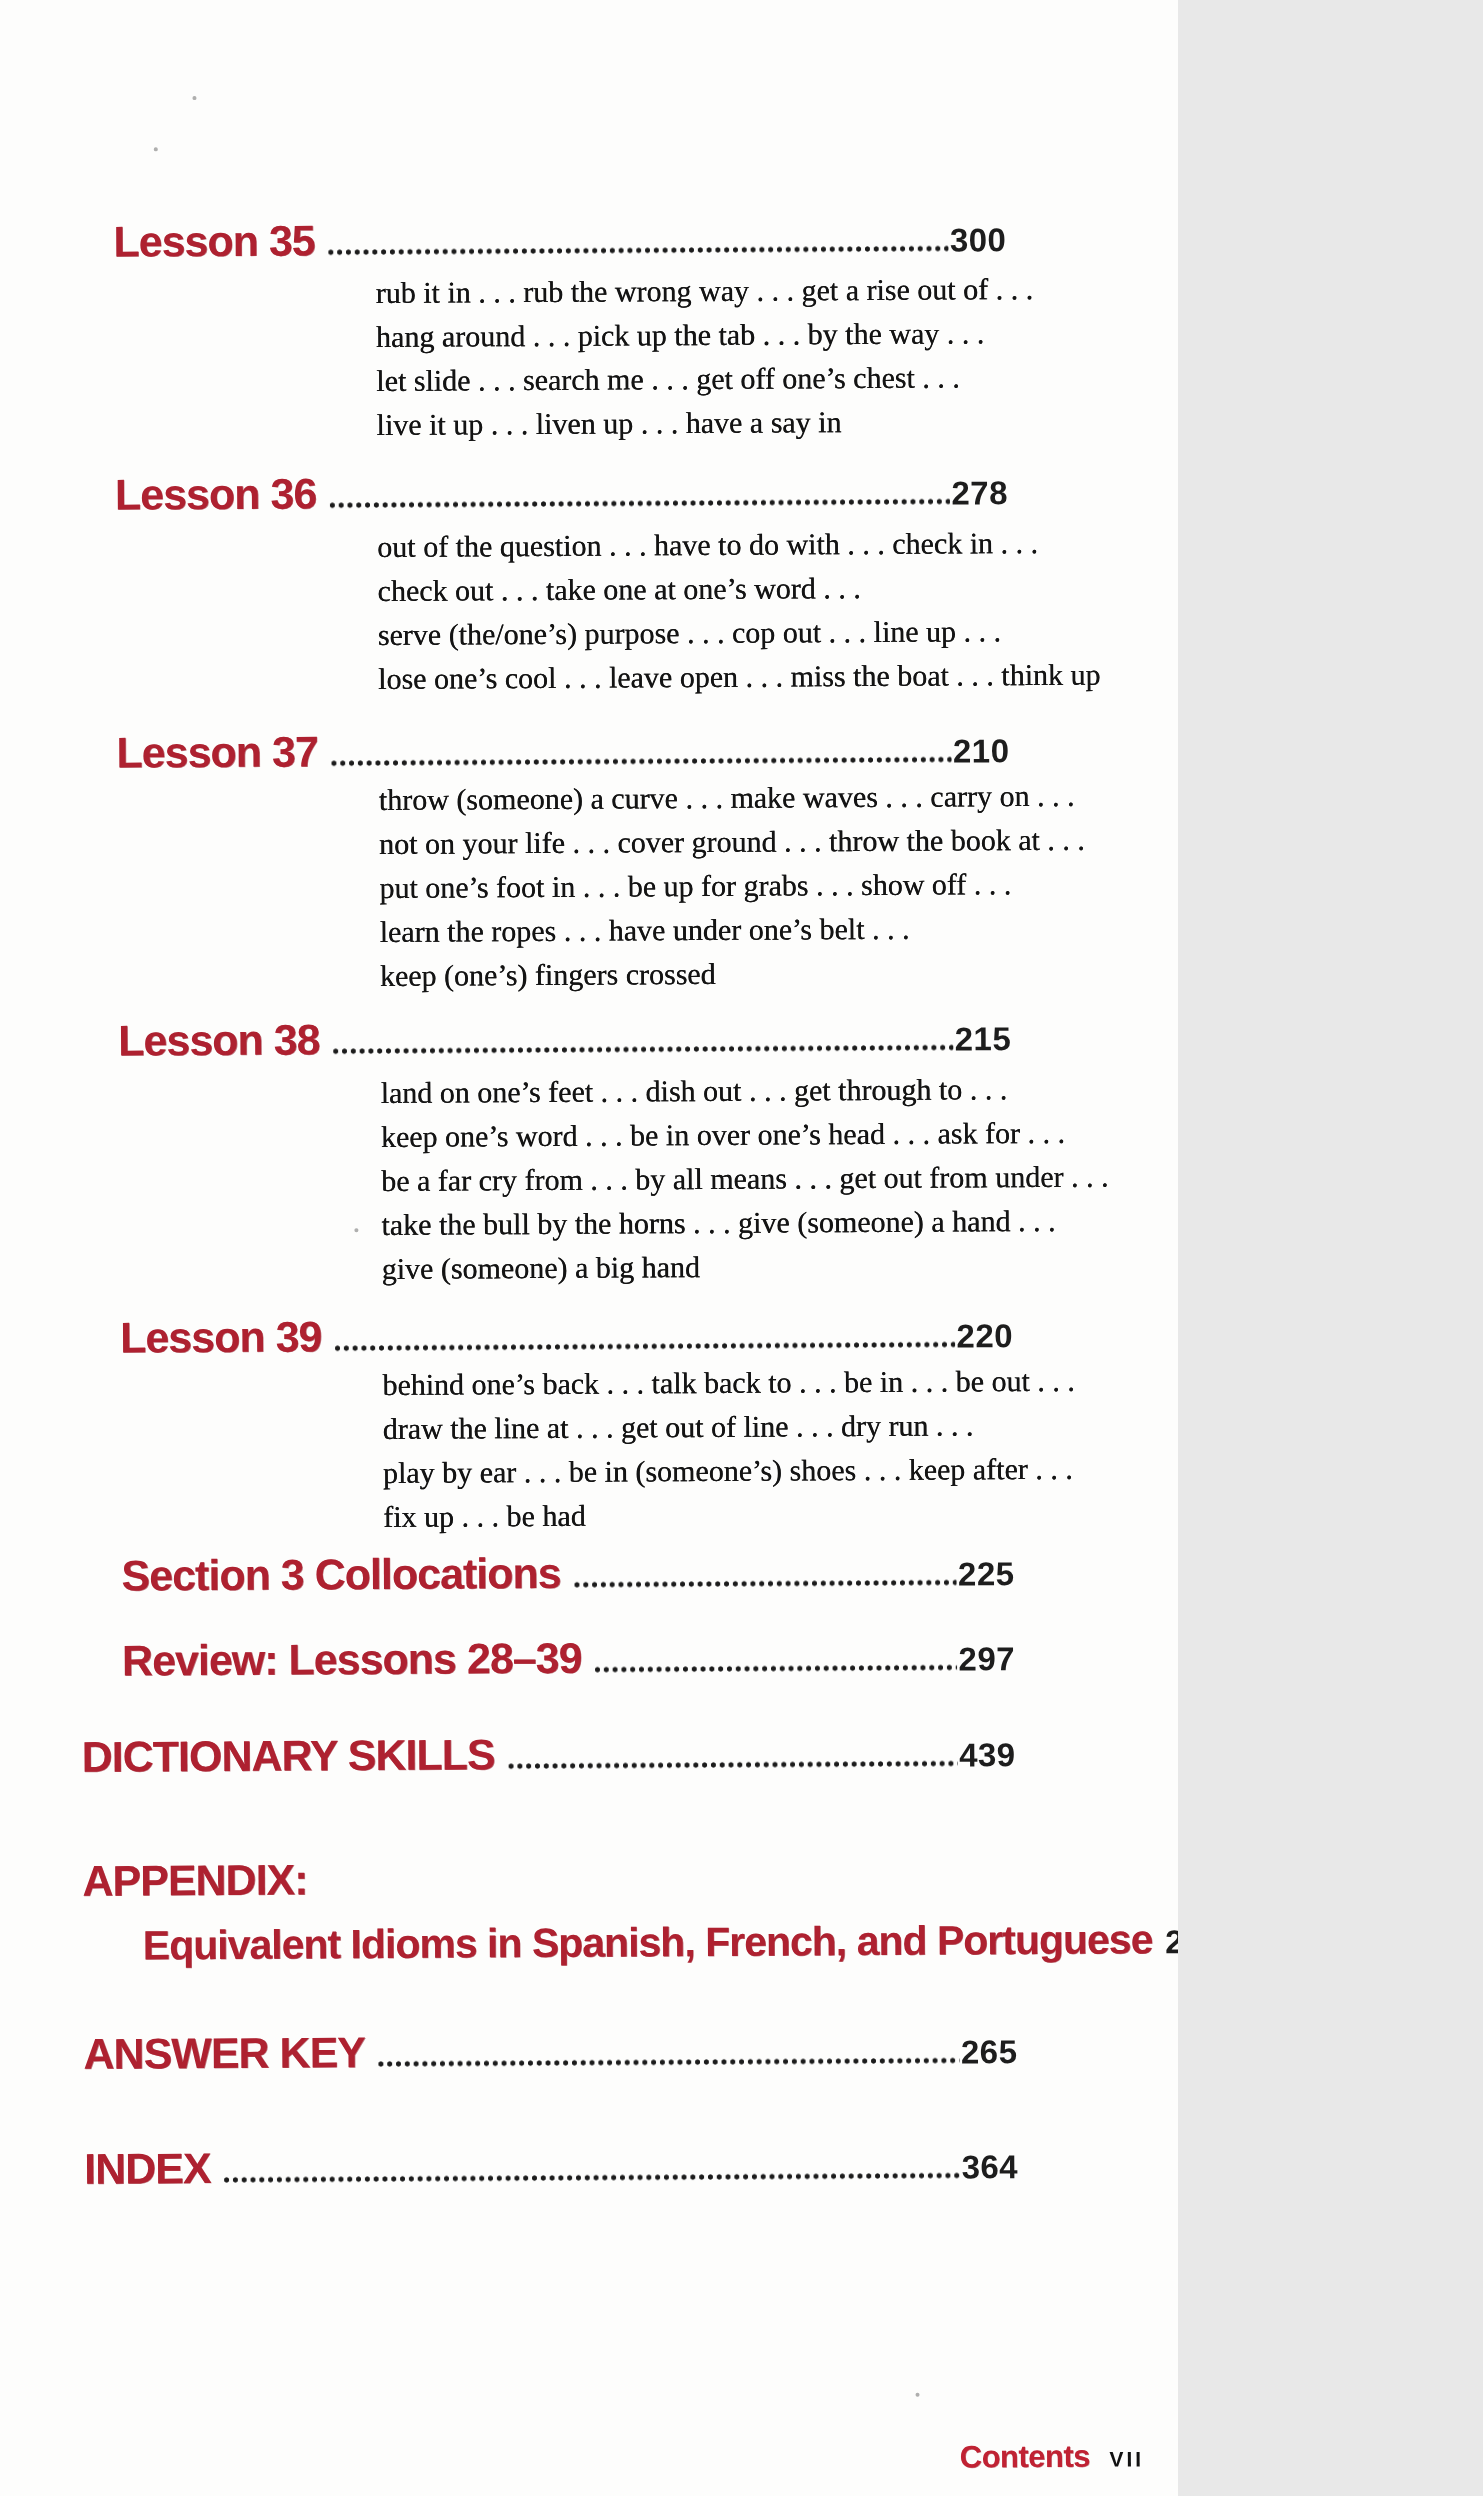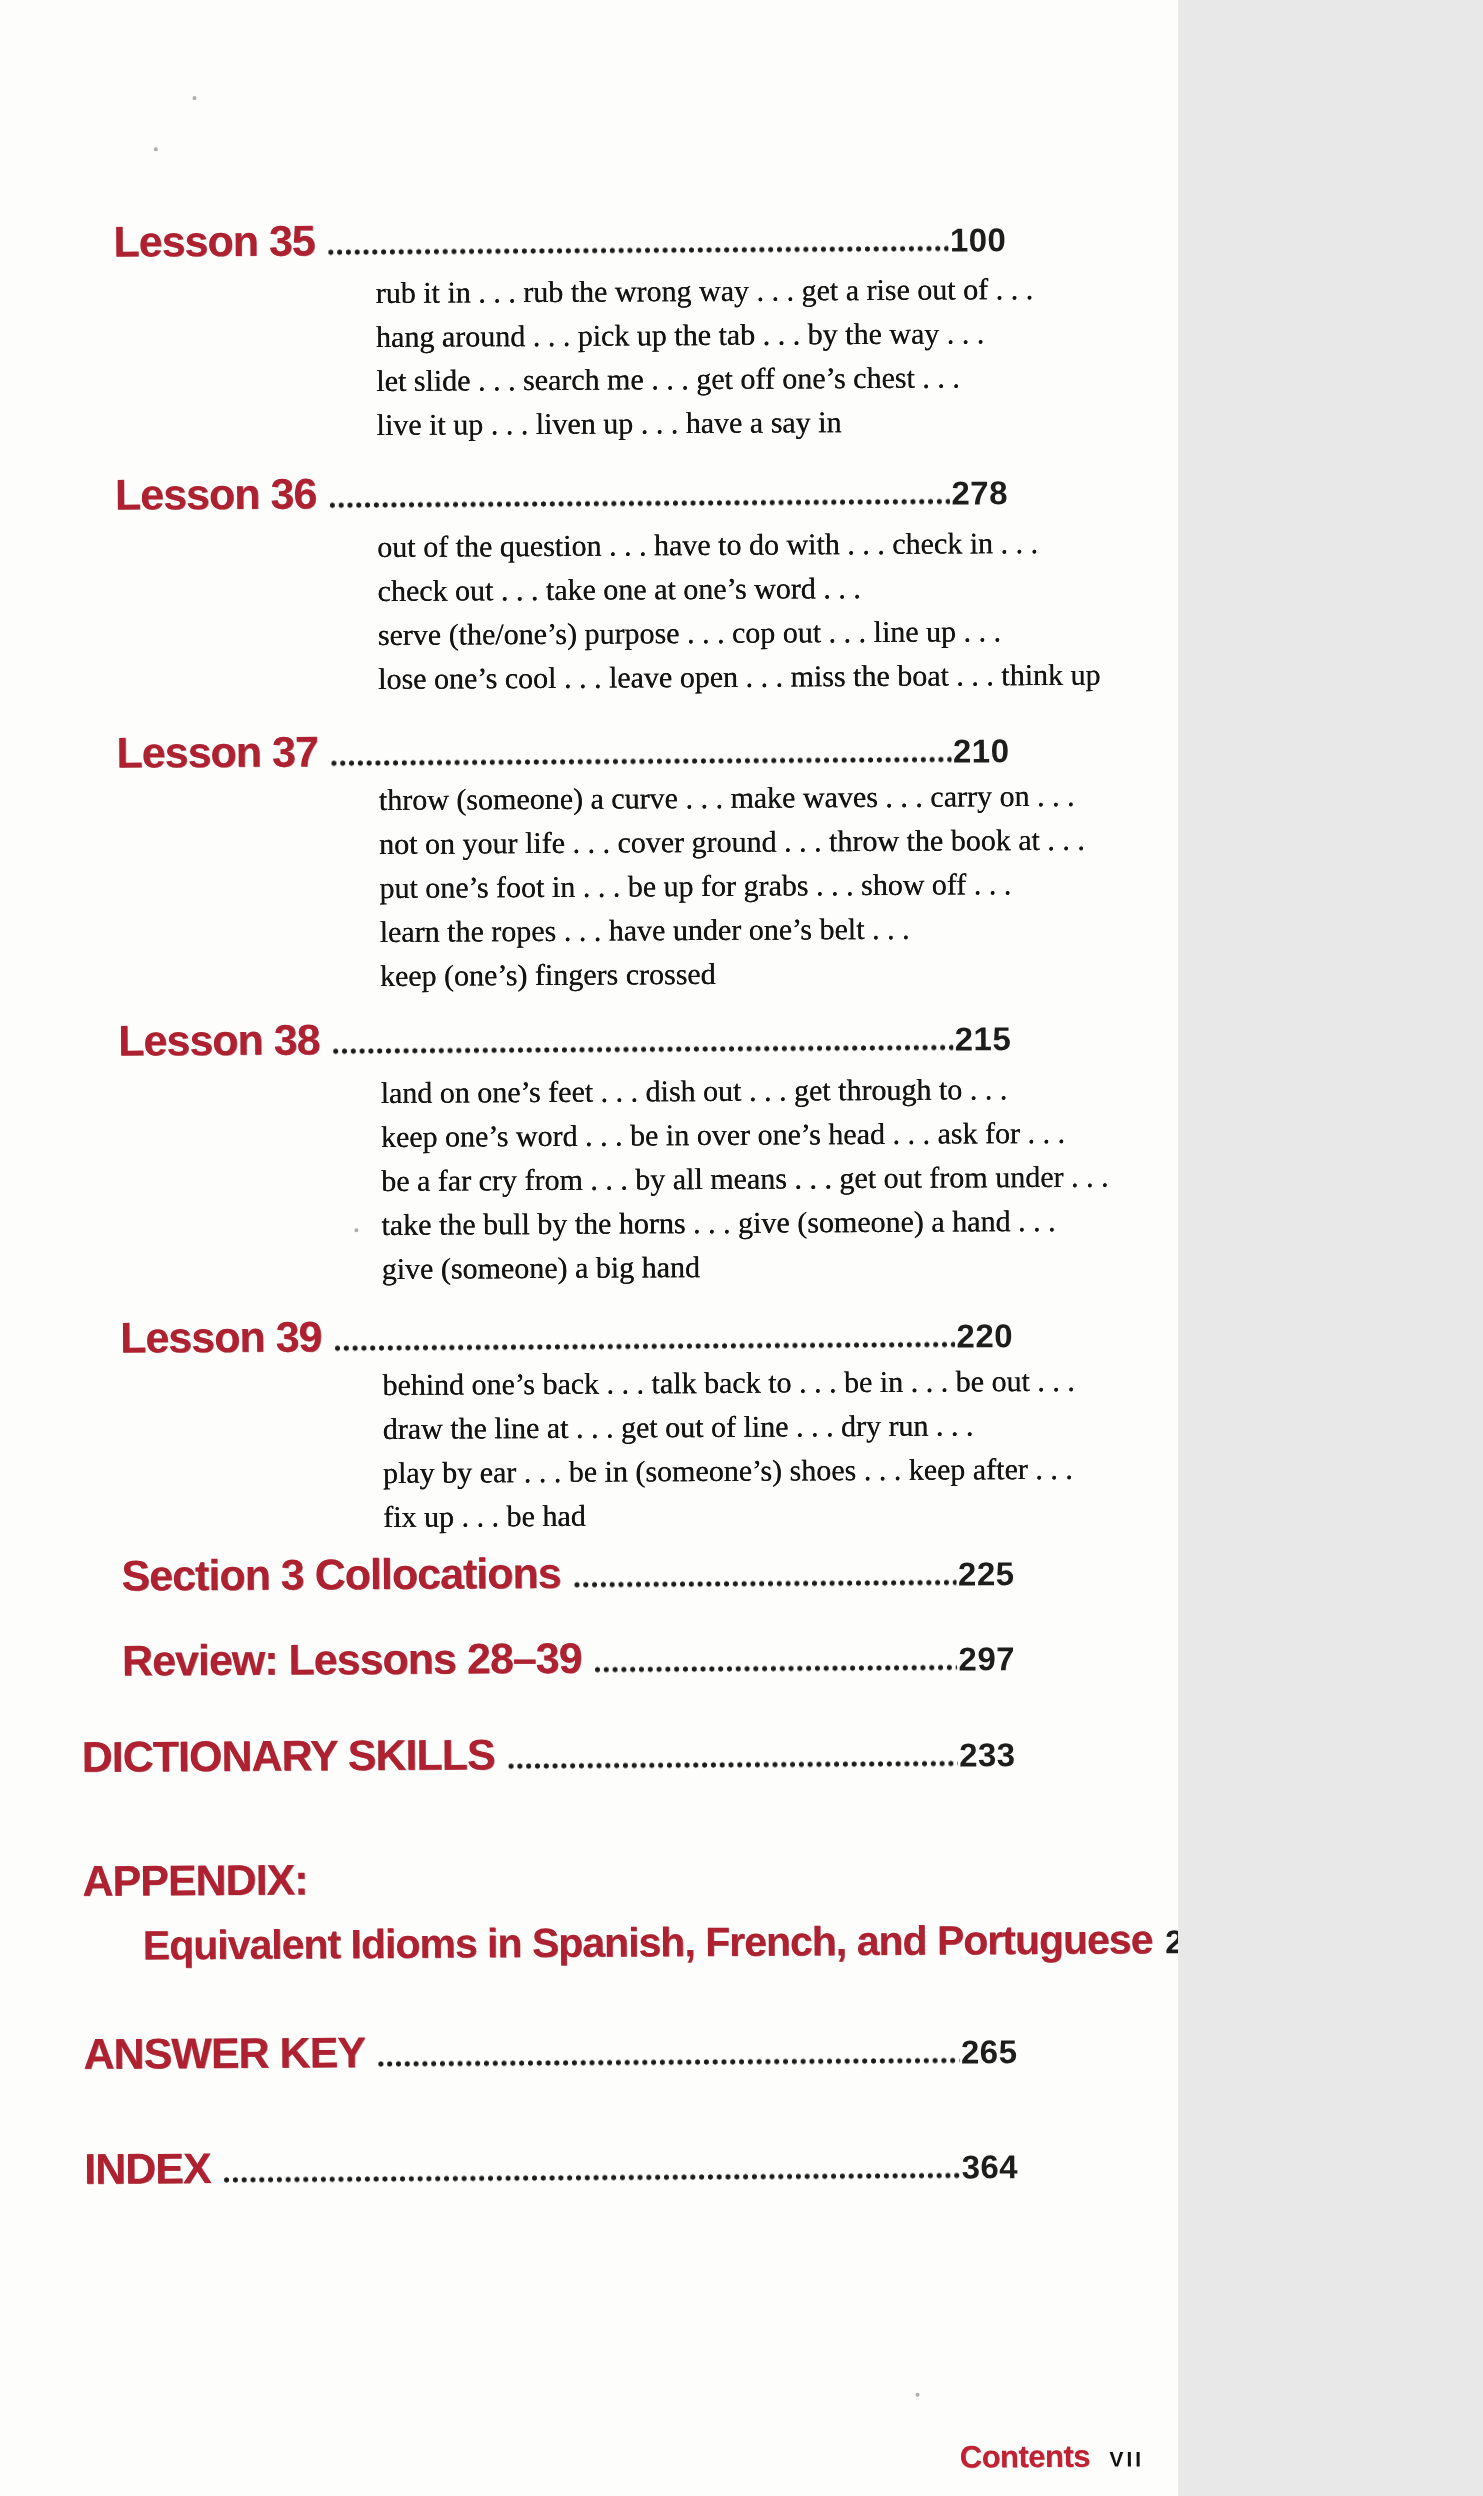--- a/index.html
+++ b/index.html
@@ -84,21 +84,21 @@
 </style>
 </head>
 <body>
 
 <div class="page">
   <div class="tilt">
 
     <div class="toc-row" style="left:118px;top:217px;">
       <span class="red-head">Lesson 35</span>
       <span class="leader"></span>
-      <span class="page-num">100</span>
+      <span class="page-num">300</span>
     </div>
     <div class="idiom-block" style="top:269px;">
       <div>rub it in . . . rub the wrong way . . . get a rise out of . . .</div>
       <div>hang around . . . pick up the tab . . . by the way . . .</div>
       <div>let slide . . . search me . . . get off one’s chest . . .</div>
       <div>live it up . . . liven up . . . have a say in</div>
     </div>
 
     <div class="toc-row" style="left:118px;top:470px;">
       <span class="red-head">Lesson 36</span>
@@ -158,21 +158,21 @@
 
     <div class="toc-row" style="left:118px;top:1636px;">
       <span class="red-head">Review: Lessons 28–39</span>
       <span class="leader"></span>
       <span class="page-num">297</span>
     </div>
 
     <div class="toc-row" style="left:77px;top:1732px;">
       <span class="red-head">DICTIONARY SKILLS</span>
       <span class="leader"></span>
-      <span class="page-num">233</span>
+      <span class="page-num">439</span>
     </div>
 
     <div class="toc-row" style="left:77px;top:1856px;">
       <span class="red-head">APPENDIX:</span>
       <span class="leader none"></span>
     </div>
 
     <div class="toc-row" style="left:137px;top:1922px;">
       <span class="red-head small">Equivalent Idioms in Spanish, French, and Portuguese</span>
       <span class="leader"></span>

